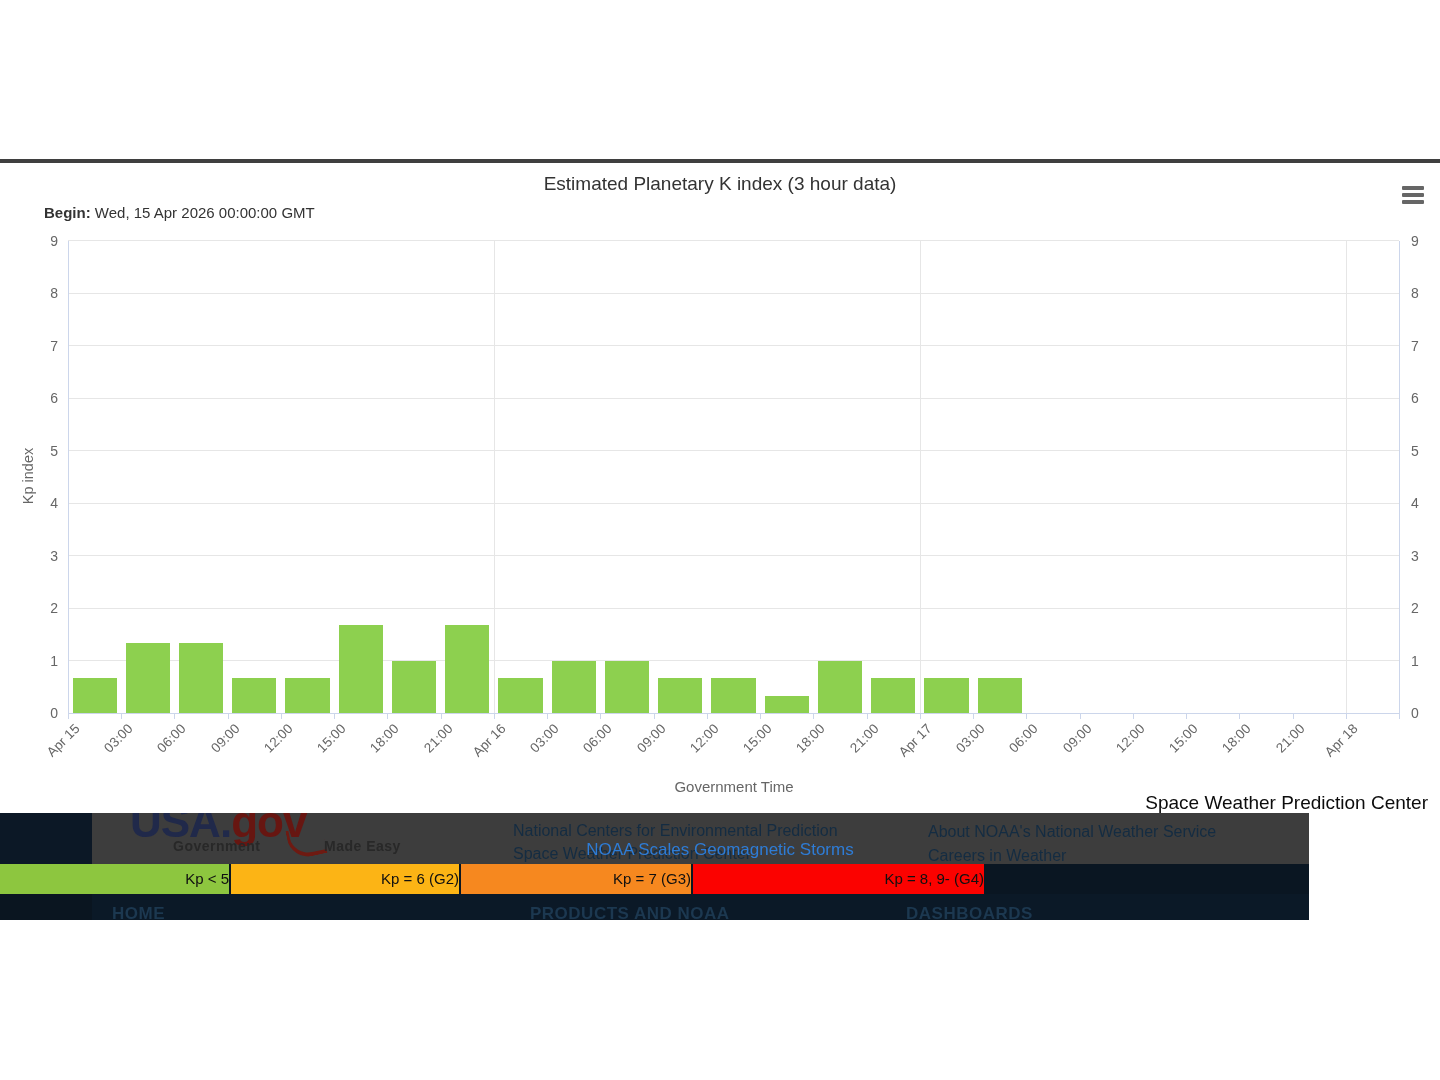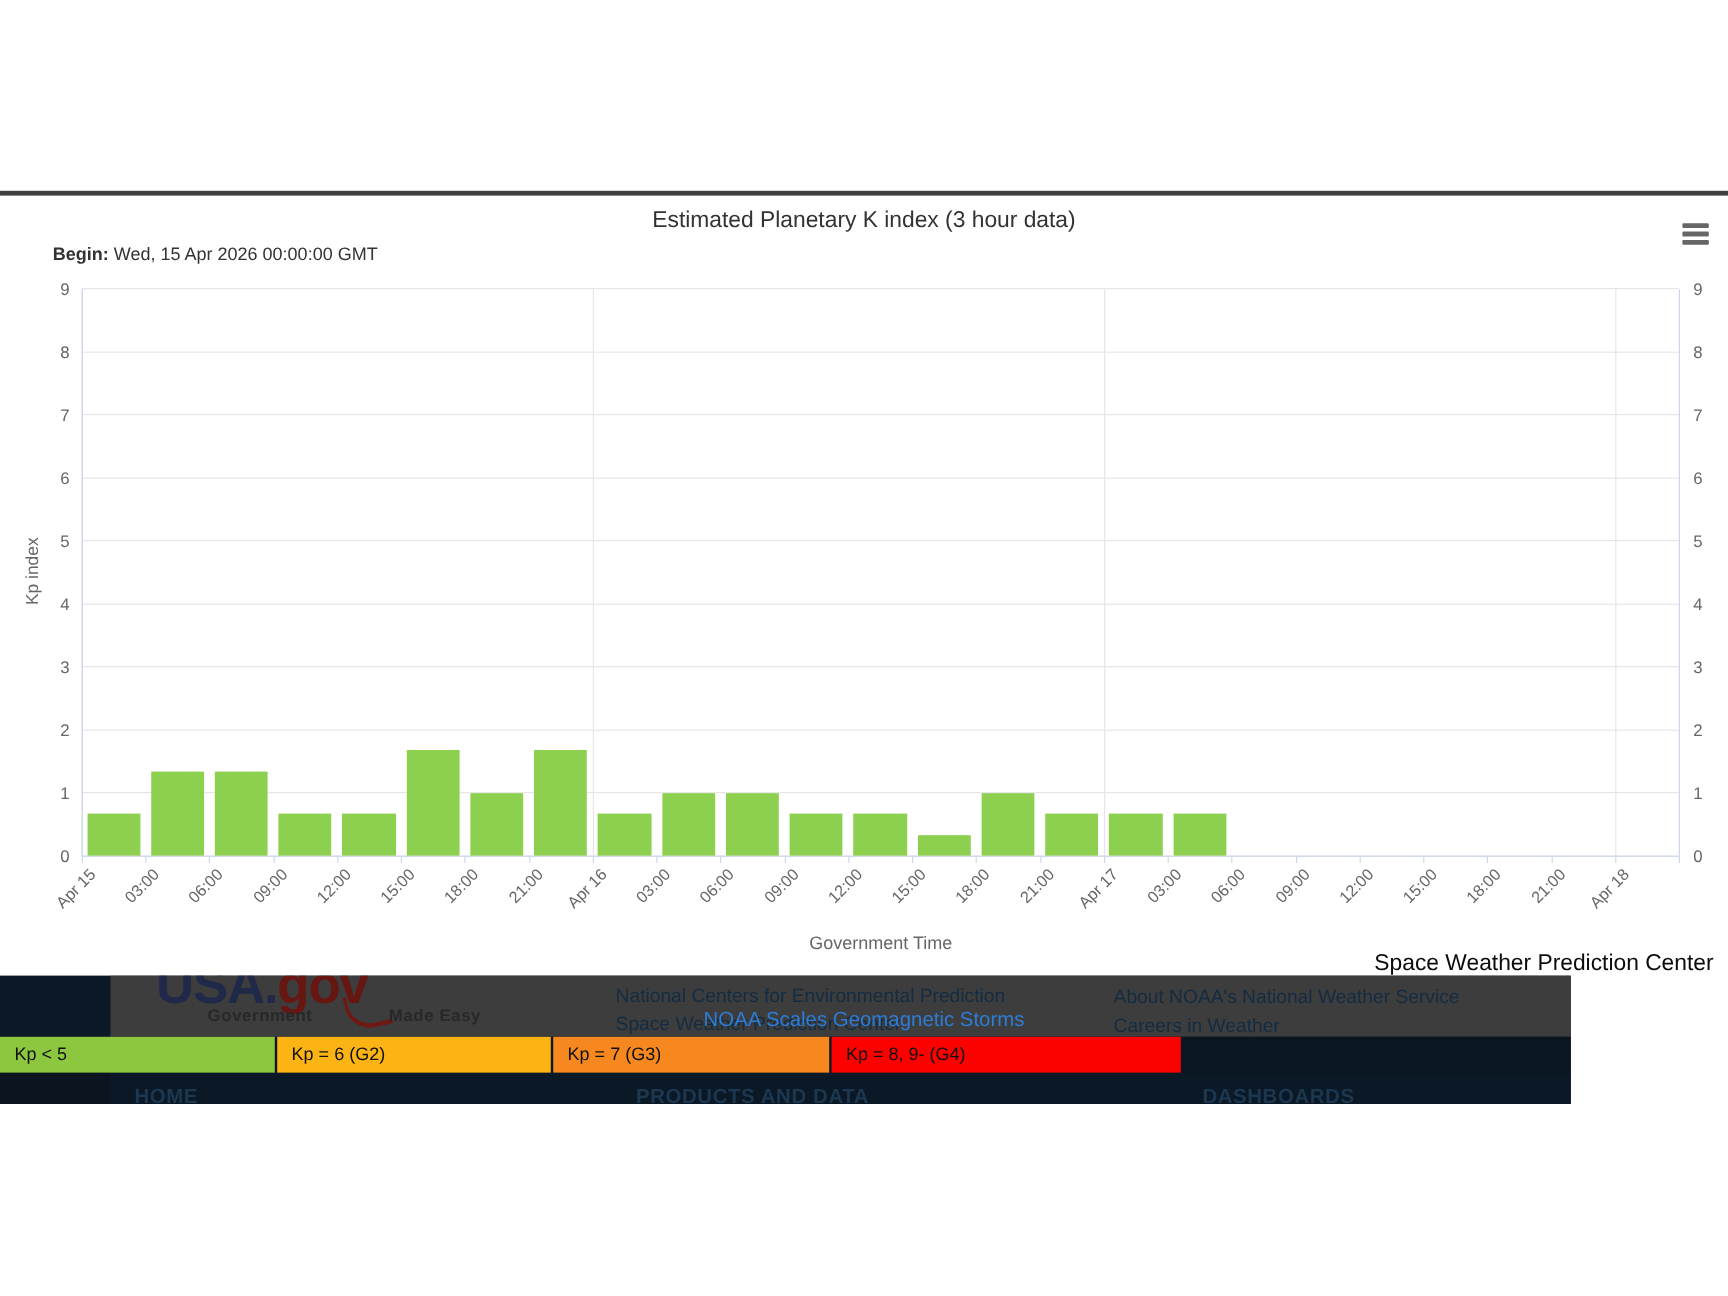--- a/index.html
+++ b/index.html
@@ -32,21 +32,21 @@
   .usa-part2{color:#671611;}
   .usa-swoosh{position:absolute;left:196px;top:14px;width:34px;height:26px;
               border-bottom:4px solid #6e1a12;border-left:3px solid #6e1a12;
               border-bottom-left-radius:22px;transform:rotate(-12deg);}
   .usa-tag{position:absolute;top:25px;font-size:14px;font-weight:bold;color:#282828;letter-spacing:.5px;}
   .f-link{position:absolute;font-size:16px;color:#142c42;cursor:pointer;}
   .updated{position:absolute;left:0;top:4px;width:1256px;text-align:center;font-size:17px;color:#4a4a4a;}
   .noaa-link{position:absolute;left:0;top:27px;width:1256px;text-align:center;font-size:17px;color:#2e7cd6;cursor:pointer;}
   .legend{position:absolute;left:0;top:51px;width:1440px;height:30px;background:#0a1622;
           display:flex;gap:2px;}
-  .seg{height:30px;line-height:30px;font-size:15px;color:#101010;padding-left:12px;box-sizing:border-box;flex:none;}
+  .seg{height:30px;line-height:30px;font-size:15px;color:#101010;padding-left:12px;box-sizing:border-box;flex:none;text-align:right;}
   .navstrip{position:absolute;left:0;top:81px;width:1440px;height:26px;background:#0b1927;overflow:hidden;}
   .nav-corner{position:absolute;top:0;height:26px;background:#0a1520;}
   .nav-item{position:absolute;top:10px;font-size:17px;font-weight:bold;color:#1c3850;letter-spacing:.5px;cursor:pointer;}
 </style>
 </head>
 <body>
 
 <div class="page">
 
   <div class="abs divider"></div>
@@ -207,17 +207,17 @@
     <div id="legend" class="legend">
         <div class="seg" style="width: 229px; background: rgb(141, 198, 63);">Kp &lt; 5</div>
         <div class="seg" style="width: 228px; background: rgb(252, 180, 21);">Kp = 6 (G2)</div>
         <div class="seg" style="width: 230px; background: rgb(246, 136, 31);">Kp = 7 (G3)</div>
         <div class="seg" style="width: 291px; background: rgb(251, 2, 0);">Kp = 8, 9- (G4)</div>
       </div>
 
     <div class="navstrip">
       <i class="nav-corner" style="left:0;width:92px"></i>
       <i class="nav-corner" style="left:1368px;width:72px"></i>
-      <span id="navItems"><div class="nav-item" style="left: 112px;">HOME</div><div class="nav-item" style="left: 530px;">PRODUCTS AND DATA</div><div class="nav-item" style="left: 1002px; text-align: right;">DASHBOARDS</div></span>
+      <span id="navItems"><div class="nav-item" style="left: 112px;">HOME</div><div class="nav-item" style="left: 530px;">PRODUCTS AND NOAA</div><div class="nav-item" style="left: 906px; text-align: right;">DASHBOARDS</div></span>
     </div>
   </div>
 
 </div>
 
 </body></html>

